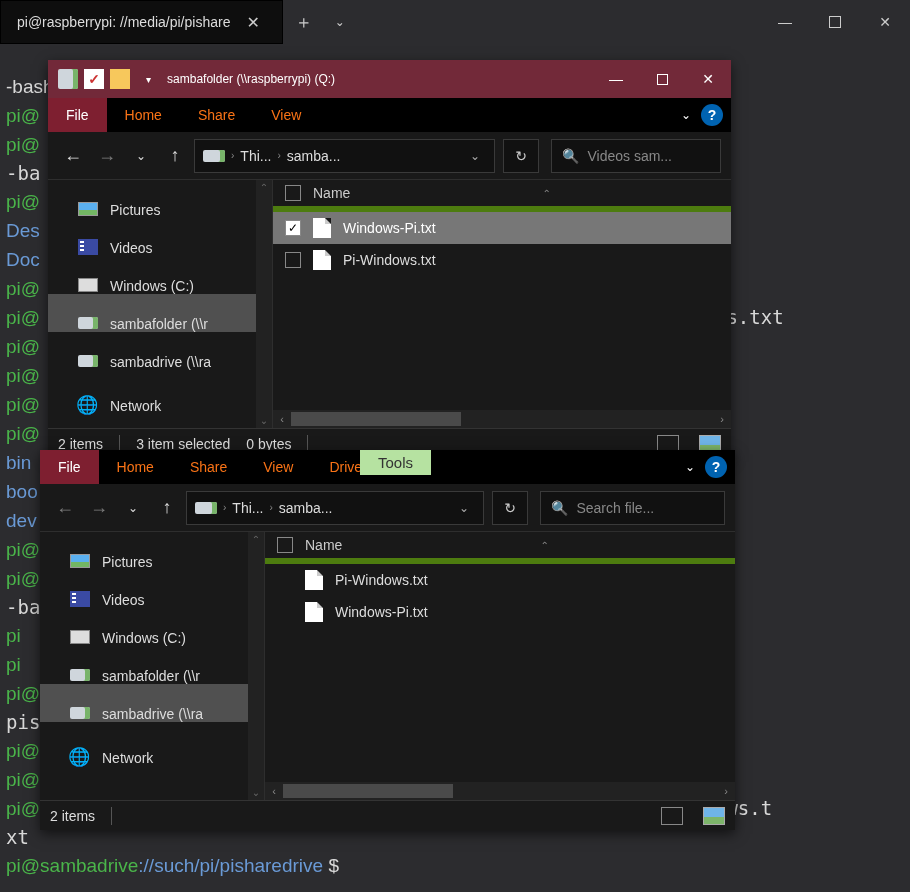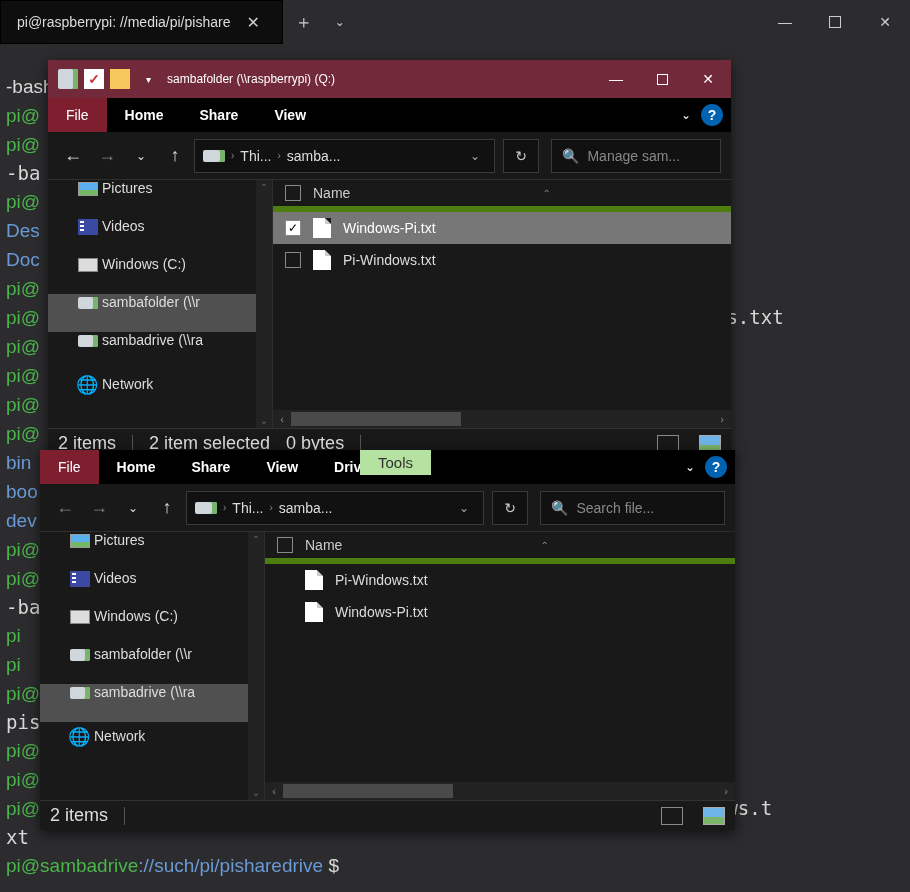--- a/index.html
+++ b/index.html
@@ -48,21 +48,21 @@
   .tb-down { font-size:10px; padding:0 6px; }
   .tb-title { padding:0 10px; flex:1; font-size:12px; }
   .tb-sys { display:flex; }
   .tb-sys div { width:46px; height:38px; display:flex; align-items:center; justify-content:center; font-size:14px; }
   .tb-sys .sq { border:1px solid #fff; width:11px; height:11px; }
 
   .ribbon {
     height: 34px; background: #000; display:flex; align-items:stretch; color:#fff;
   }
   .ribbon .file { background:#7e1f30; padding:0 18px; display:flex; align-items:center; }
-  .ribbon .tab { padding:16px 18px; display:flex; align-items:center; color:#ffffff;font-weight:bold; }
+  .ribbon .tab { padding:16px 18px; display:flex; align-items:center; color:#f97316; }
   .ribbon .spacer { flex:1; }
   .ribbon .chev { display:flex; align-items:center; padding:0 8px; font-size:12px; }
   .ribbon .help { width:22px; height:22px; border-radius:50%; background:#0063b1; color:#fff; display:flex; align-items:center; justify-content:center; margin:6px 8px 6px 2px; font-weight:bold; font-size:14px; }
 
   .navbar {
     height: 48px; background:#191919; display:flex; align-items:center; padding:0 10px; gap:4px;
     border-bottom:1px solid #2e2e2e;
   }
   .navbar .btn { width:30px; height:30px; display:flex; align-items:center; justify-content:center; color:#ddd; font-size:18px; }
   .navbar .btn.sm { font-size:12px; }
@@ -78,21 +78,21 @@
     width:170px; height:34px; border:1px solid #3a3a3a; background:#111;
     display:flex; align-items:center; padding:0 10px; color:#888; margin-left:8px; gap:8px;
   }
 
   .body { flex:1; display:flex; overflow:hidden; }
   .nav {
     width: 225px; background:#191919; border-right:1px solid #2e2e2e;
     overflow:hidden; position:relative;
   }
   .nav .item {
-    height:38px; display:flex; align-items:flex-start; gap:4px; padding-left:30px; color:#ddd;
+    height:38px; display:flex; align-items:flex-end; gap:12px; padding-left:30px; color:#ddd;
   }
   .nav .item.sel { background:#505050; }
   .nav .ico { width:20px; height:18px; display:inline-flex; align-items:center; justify-content:center; font-size:14px; }
   .nav-scroll { position:absolute; right:0; top:0; width:16px; height:100%; display:flex; flex-direction:column; align-items:center; color:#666; font-size:10px; justify-content:space-between; background:#222; padding:2px 0;}
 
   .content { flex:1; background:#191919; display:flex; flex-direction:column; }
   .colhead {
     height:32px; display:flex; align-items:center; padding-left:12px; gap:12px; color:#ccc;
     border-bottom:6px solid #4d7c0f;
   }
@@ -105,21 +105,21 @@
   .row .cb { width:16px; height:16px; border:1px solid #888; display:flex; align-items:center; justify-content:center; font-size:12px; }
   .row.sel .cb { background:#fff; color:#000; }
   .row .fi { width:18px; height:20px; background:#fff; display:inline-block; position:relative; }
   .row .fi::after{content:""; position:absolute; top:0; right:0; width:0; height:0; border-top:6px solid #191919; border-left:6px solid #ccc;}
   .hscroll { height:18px; background:#222; position:relative; }
   .hscroll .ar { position:absolute; top:0; width:18px; height:18px; color:#888; font-size:11px; display:flex; align-items:center; justify-content:center; }
   .hscroll .thumb { position:absolute; top:2px; height:14px; background:#4a4a4a; }
 
   .status {
     height:30px; border-top:1px solid #333; background:#191919;
-    display:flex; align-items:center; padding:0 10px; gap:16px; font-size:18px; color:#ddd;
+    display:flex; align-items:center; padding:0 10px; gap:16px; font-size:14px; color:#ddd;
   }
   .status .sep { width:1px; height:18px; background:#555; }
   .status .spacer { flex:1; }
   .status .view { width:22px; height:18px; border:1px solid #888; display:inline-block; margin-left:4px; }
   .status .view.pic { background: linear-gradient(#6fb4e8,#6fb4e8 55%, #7db56a 55%, #7db56a); border-color:#aaa; }
 
   .manage-chip {
     position:absolute; left:360px; top:450px; background:#b6e2a1; color:#333; 
     padding:4px 18px; font-size:15px; z-index:4;
   }
@@ -223,21 +223,21 @@
       <span class="drive-ico"></span>
       <span class="sep">›</span>
       <span class="crumb">Thi...</span>
       <span class="sep">›</span>
       <span class="crumb">samba...</span>
       <span class="end">⌄</span>
     </div>
     <div class="refresh">↻</div>
     <div class="search">
       <span>🔍</span>
-      <span>Manage sam...</span>
+      <span>Videos sam...</span>
     </div>
   </div>
   <div class="body">
     <div class="nav">
       <div id="e1-side">
           <div class="item">
             <span class="ico">
               <span class="pic-ico"></span>
             </span>
             <span>Pictures</span>
@@ -300,21 +300,21 @@
       <div class="hscroll">
         <div class="ar" style="left:0">‹</div>
         <div class="thumb" style="left:18px;width:170px;"></div>
         <div class="ar" style="right:0">›</div>
       </div>
     </div>
   </div>
   <div class="status">
     <span>2 items</span>
     <span class="sep"></span>
-    <span>2 item selected</span>
+    <span>3 item selected</span>
     <span>0 bytes</span>
     <span class="sep"></span>
     <span class="spacer"></span>
     <span class="view"></span>
     <span class="view pic"></span>
   </div>
 </div>
 
 <div class="expl expl2">
   <div class="ribbon">

